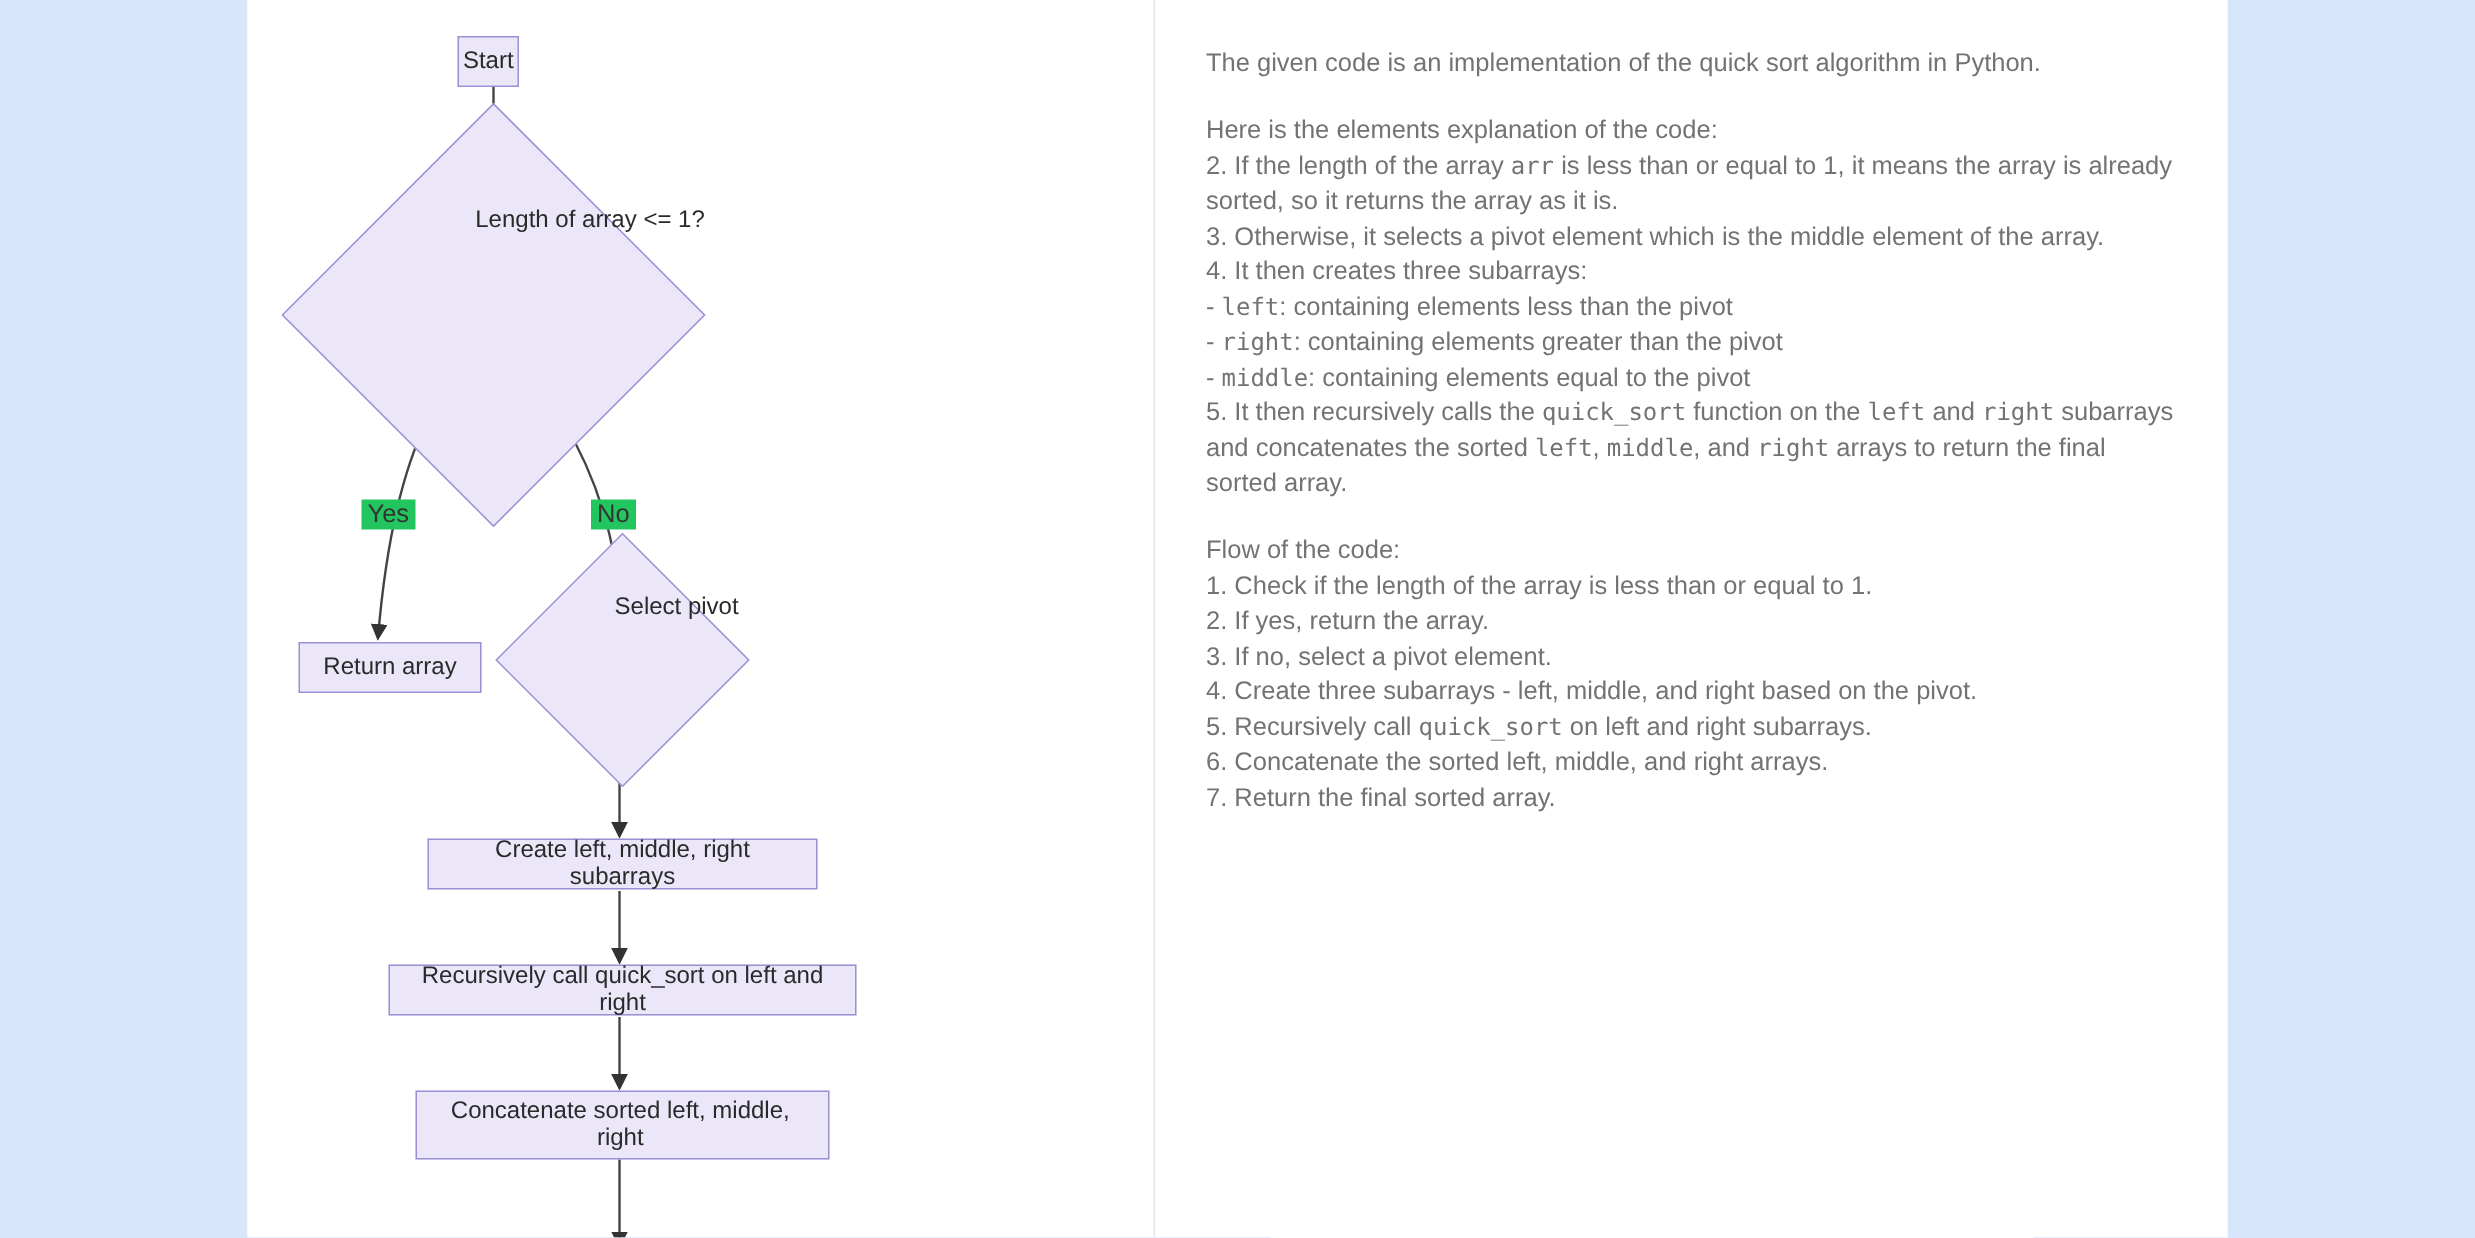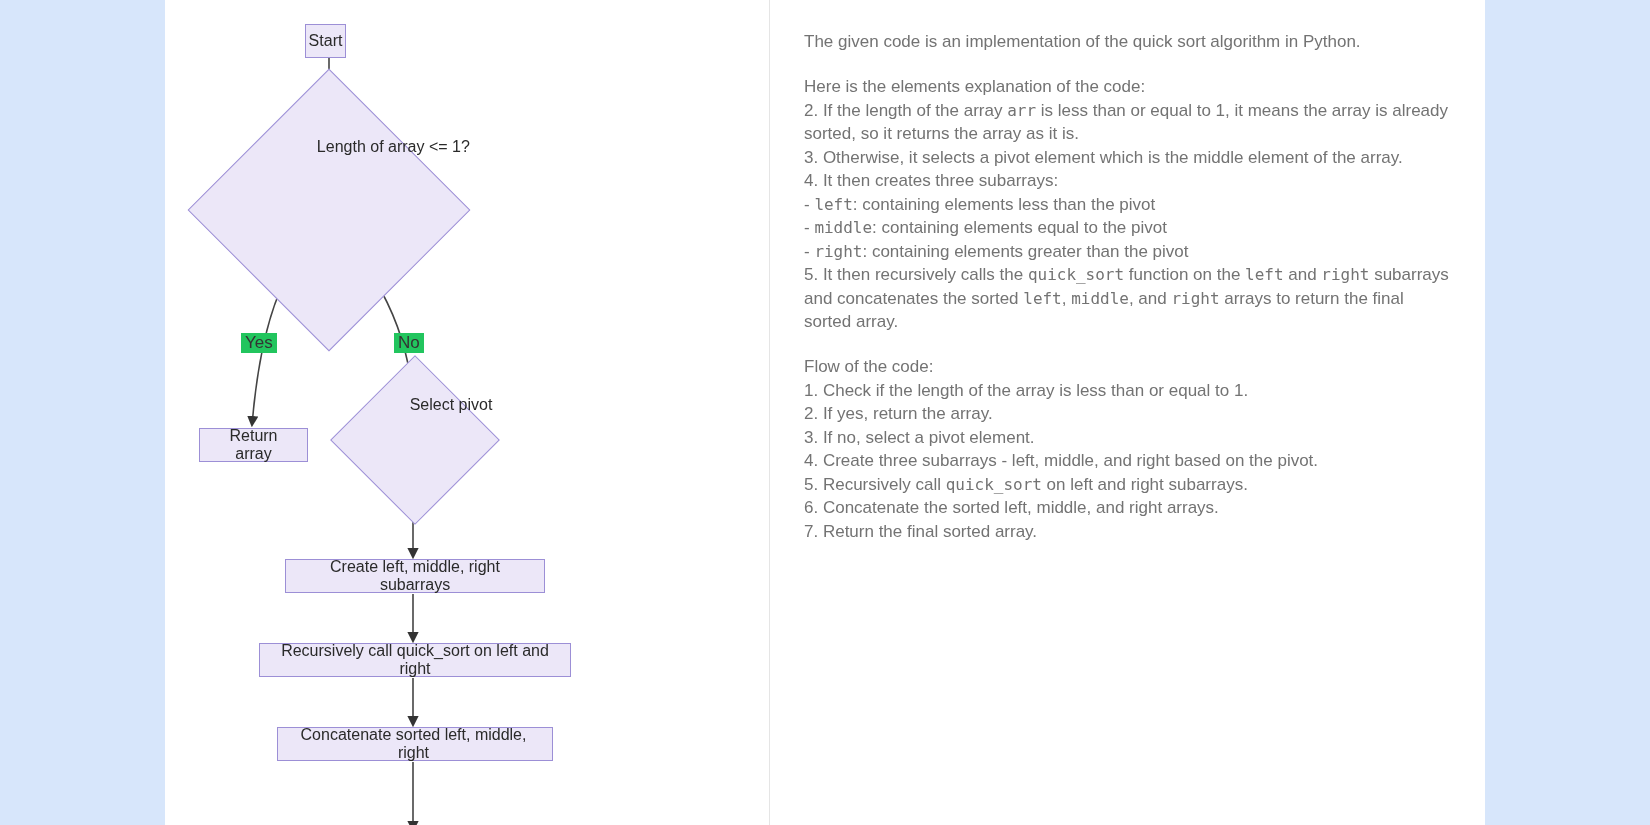--- a/index.html
+++ b/index.html
@@ -127,56 +127,56 @@
 
       <div class="node" style="left:64px; top:110px;">
         <div class="diamond">
           <div class="inner">Length of array &lt;= 1?</div>
         </div>
       </div>
 
       <div class="edge-label" style="left:76px; top:333px;">Yes</div>
       <div class="edge-label" style="left:229px; top:333px;">No</div>
 
-      <div class="node rect" style="left:34px; top:428px; width:109px; height:34px;">
+      <div class="node rect" style="left:34px; top:428px; width:122px; height:34px;">
         <span>Return array</span>
       </div>
 
       <div class="node" style="left:190px; top:380px;">
         <div class="diamond" style="width:120px;height:120px;">
           <div class="inner" style="width:120px;">Select pivot</div>
         </div>
       </div>
 
       <div class="node rect" style="left:120px; top:559px; width:260px; height:34px;">
         <span>Create left, middle, right subarrays</span>
       </div>
 
       <div class="node rect" style="left:94px; top:643px; width:312px; height:34px;">
         <span>Recursively call quick_sort on left and right</span>
       </div>
 
-      <div class="node rect" style="left:112px; top:727px; width:276px; height:34px;padding-left:11px;">
+      <div class="node rect" style="left:112px; top:727px; width:276px; height:46px;padding-left:11px;">
         <span>Concatenate sorted left, middle, right</span>
       </div>
 
     </div>
   </div>
 
   <div class="right-panel">
     <p>The given code is an implementation of the quick sort algorithm in Python.</p>
 
     <p>
       <span class="line">Here is the elements explanation of the code:</span>
       <span class="line">2. If the length of the array <code>arr</code> is less than or equal to 1, it means the array is already sorted, so it returns the array as it is.</span>
       <span class="line">3. Otherwise, it selects a pivot element which is the middle element of the array.</span>
       <span class="line">4. It then creates three subarrays:</span>
       <span class="line">- <code>left</code>: containing elements less than the pivot</span>
+      <span class="line">- <code>right</code>: containing elements greater than the pivot</span>
       <span class="line">- <code>middle</code>: containing elements equal to the pivot</span>
-      <span class="line">- <code>right</code>: containing elements greater than the pivot</span>
       <span class="line">5. It then recursively calls the <code>quick_sort</code> function on the <code>left</code> and <code>right</code> subarrays and concatenates the sorted <code>left</code>, <code>middle</code>, and <code>right</code> arrays to return the final sorted array.</span>
     </p>
 
     <p>
       <span class="line">Flow of the code:</span>
       <span class="line">1. Check if the length of the array is less than or equal to 1.</span>
       <span class="line">2. If yes, return the array.</span>
       <span class="line">3. If no, select a pivot element.</span>
       <span class="line">4. Create three subarrays - left, middle, and right based on the pivot.</span>
       <span class="line">5. Recursively call <code>quick_sort</code> on left and right subarrays.</span>

